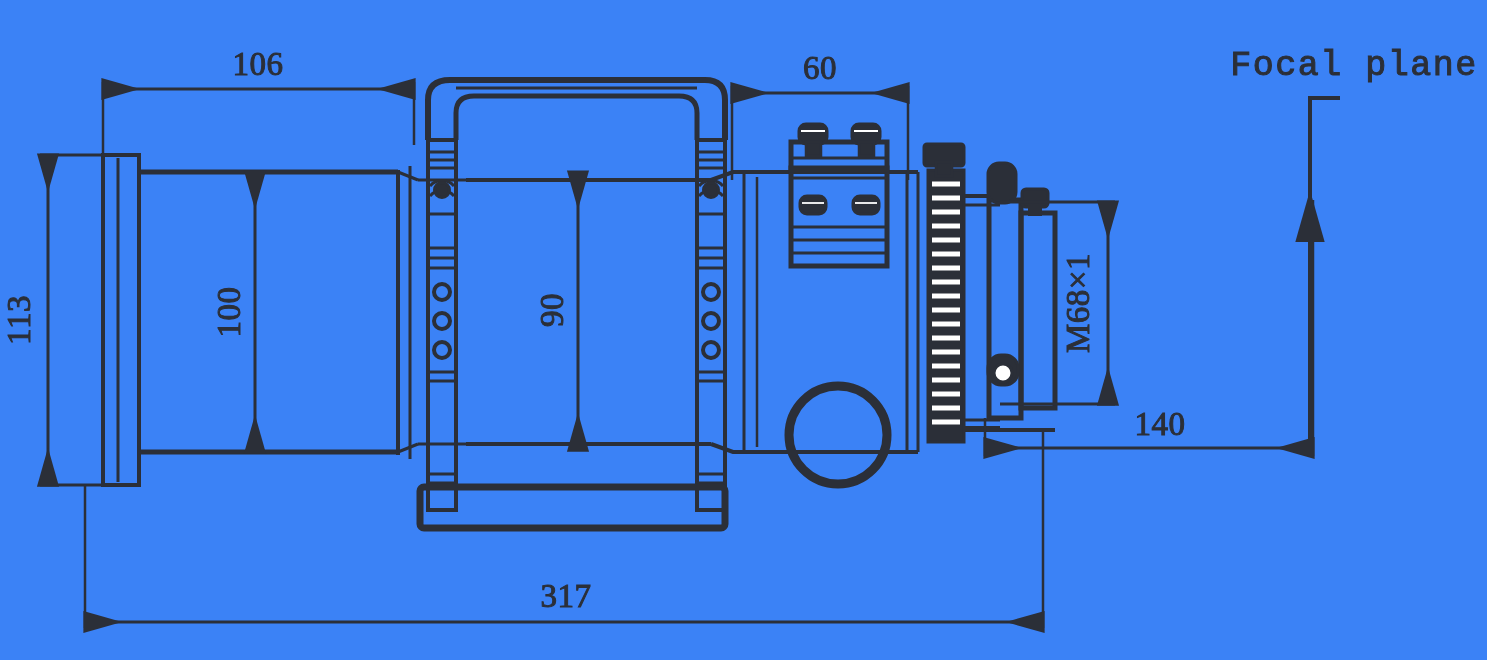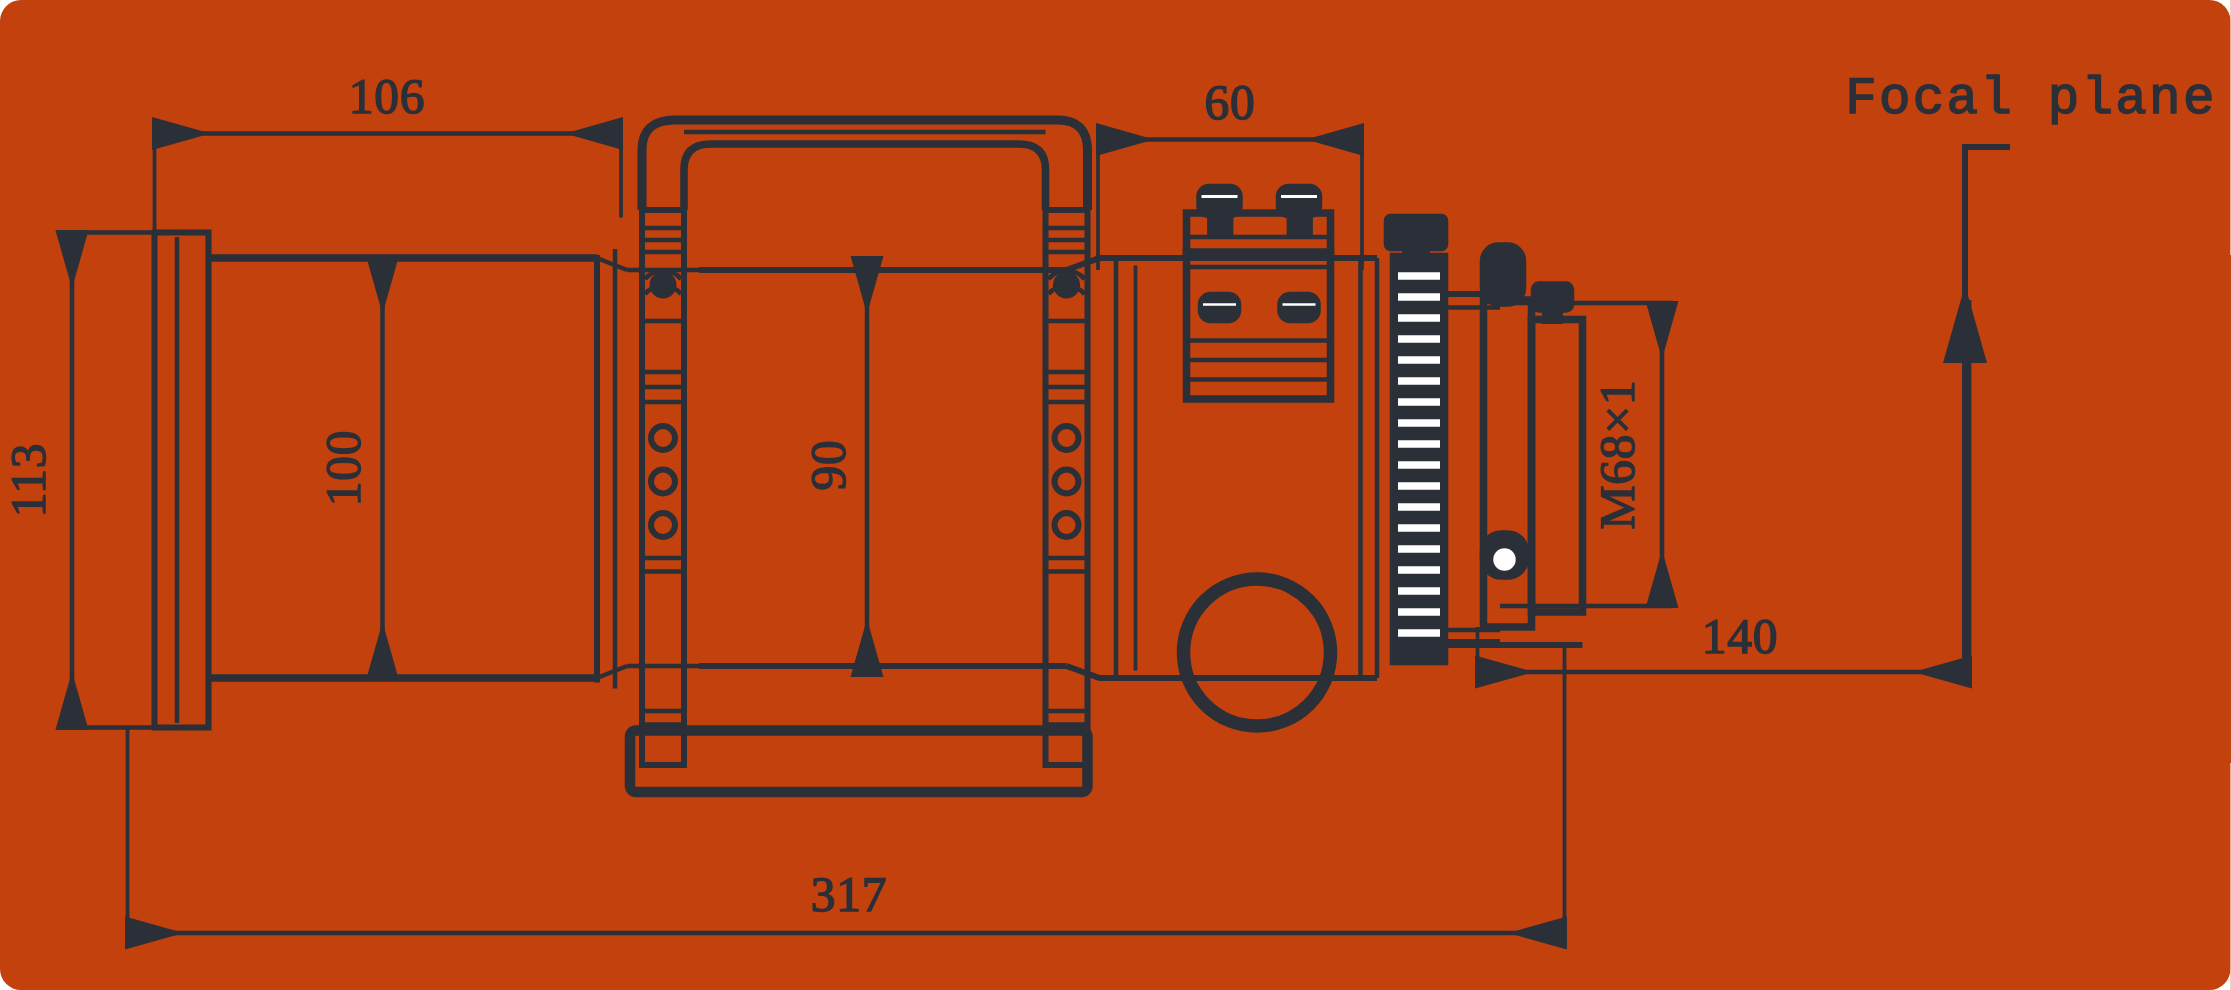--- a/index.html
+++ b/index.html
@@ -10,22 +10,21 @@
   body {
     width: 1487px;
     height: 660px;
     overflow: hidden;
     font-family: "Liberation Serif", serif;
   }
   #drawing-root {
     position: relative;
     width: 1487px;
     height: 660px;
-    background: #c2410c;
-    border-radius: 14px;
+    background: #3b82f6;
   }
   svg#tech-drawing {
     display: block;
     width: 1487px;
     height: 660px;
   }
   .dim-text {
     font-family: "Liberation Serif", serif;
     font-size: 33px;
     fill: #2b2f38;

